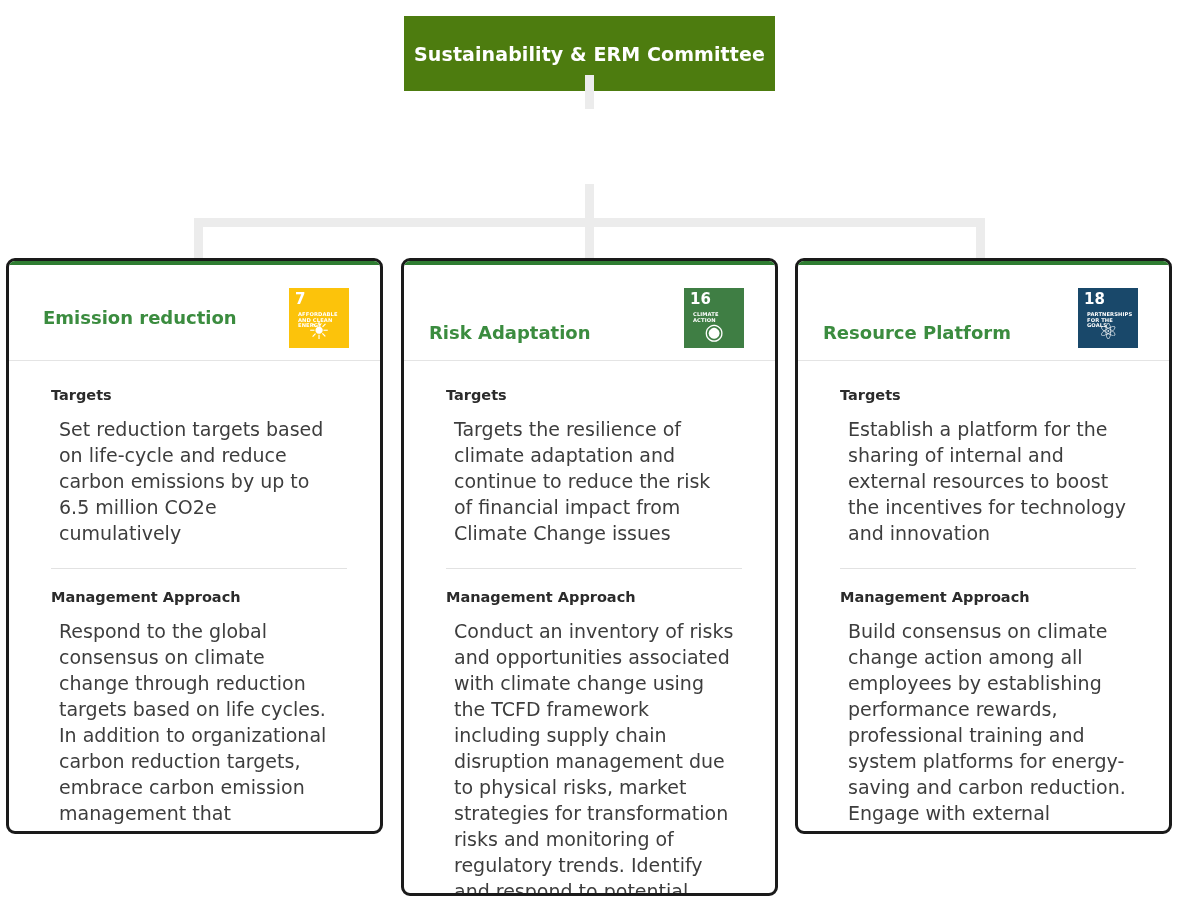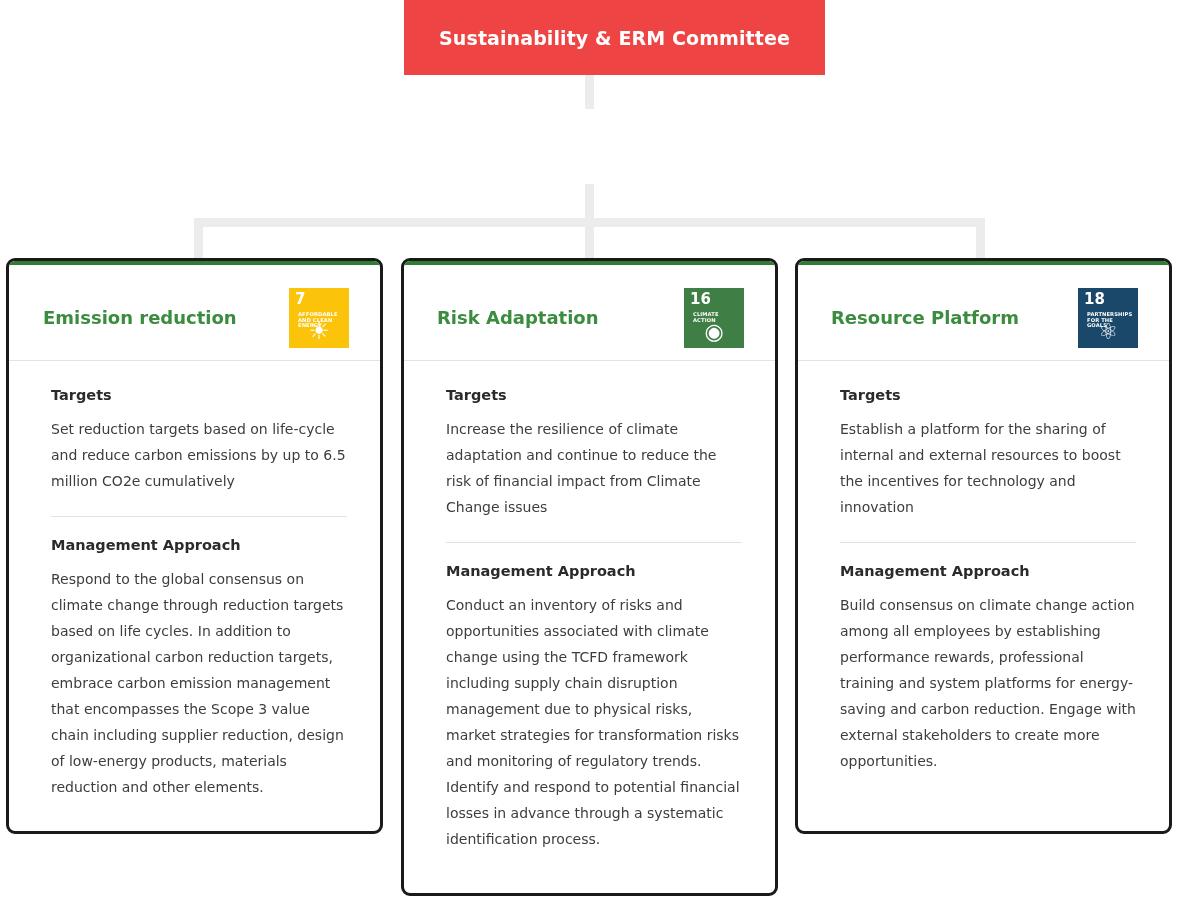--- a/index.html
+++ b/index.html
@@ -29,24 +29,24 @@
     align-items: center;
     justify-content: center;
     color: #ffffff;
     text-align: center;
     font-size: 19px;
     font-weight: 600;
     letter-spacing: 0.1px;
   }
   #committee-box {
     left: 404px;
-    top: 0px;
-    width: 421px;
+    top: 16px;
+    width: 371px;
     height: 75px;
-    background: #ef4444;
+    background: #4d7c0f;
   }
   #working-group-box {
     left: 404px;
     top: 109px;
     width: 371px;
     height: 75px;
     background: #4caf37;
   }
 
   
@@ -112,21 +112,21 @@
     background: #2f7d32;
   }
   .card-title {
     position: absolute;
     left: 34px;
     top: 46px;
     font-size: 18px;
     color: #3b8c3f;
     font-weight: 600;
   }
-  #card-1 .card-title, #card-2 .card-title { left: 33px; }
+  #card-1 .card-title, #card-2 .card-title { left: 25px; margin-top: 15px; }
 
   
   .sdg-badge {
     position: absolute;
     right: 31px;
     top: 27px;
     width: 60px;
     height: 60px;
     color: #ffffff;
     box-sizing: border-box;
@@ -163,24 +163,24 @@
   .card-body {
     padding: 26px 33px 0 42px;
   }
   .section-label {
     font-size: 14.5px;
     color: #2b2b2b;
     font-weight: 600;
     margin-bottom: 13px;
   }
   .section-text {
-    font-size: 14px;
+    font-size: 19px;
     color: #3d3d3d;
     line-height: 26px;
-    margin: 0;
+    margin: 8px;
   }
   .divider {
     height: 1px;
     background: #e2e2e2;
     margin: 22px 0 20px 0;
   }
 </style>
 </head>
 <body>
 
@@ -222,21 +222,21 @@
       <div class="card-header-accent"></div>
       <div class="card-title">Risk Adaptation</div>
       <div class="sdg-badge" style="background:#3f7e44">
         <span class="sdg-num">16</span>
         <span class="sdg-label">Climate action</span>
         <span class="sdg-glyph" style="font-size:22px">◉</span>
       </div>
     </div>
     <div class="card-body">
       <div class="section-label">Targets</div>
-      <p class="section-text">Increase the resilience of climate adaptation and continue to reduce the risk of financial impact from Climate Change issues</p>
+      <p class="section-text">Targets the resilience of climate adaptation and continue to reduce the risk of financial impact from Climate Change issues</p>
       <div class="divider"></div>
       <div class="section-label">Management Approach</div>
       <p class="section-text">Conduct an inventory of risks and opportunities associated with climate change using the TCFD framework including supply chain disruption management due to physical risks, market strategies for transformation risks and monitoring of regulatory trends. Identify and respond to potential financial losses in advance through a systematic identification process.</p>
     </div>
   </div>
 
   <div class="card" id="card-2">
     <div class="card-header">
       <div class="card-header-accent"></div>
       <div class="card-title">Resource Platform</div>

